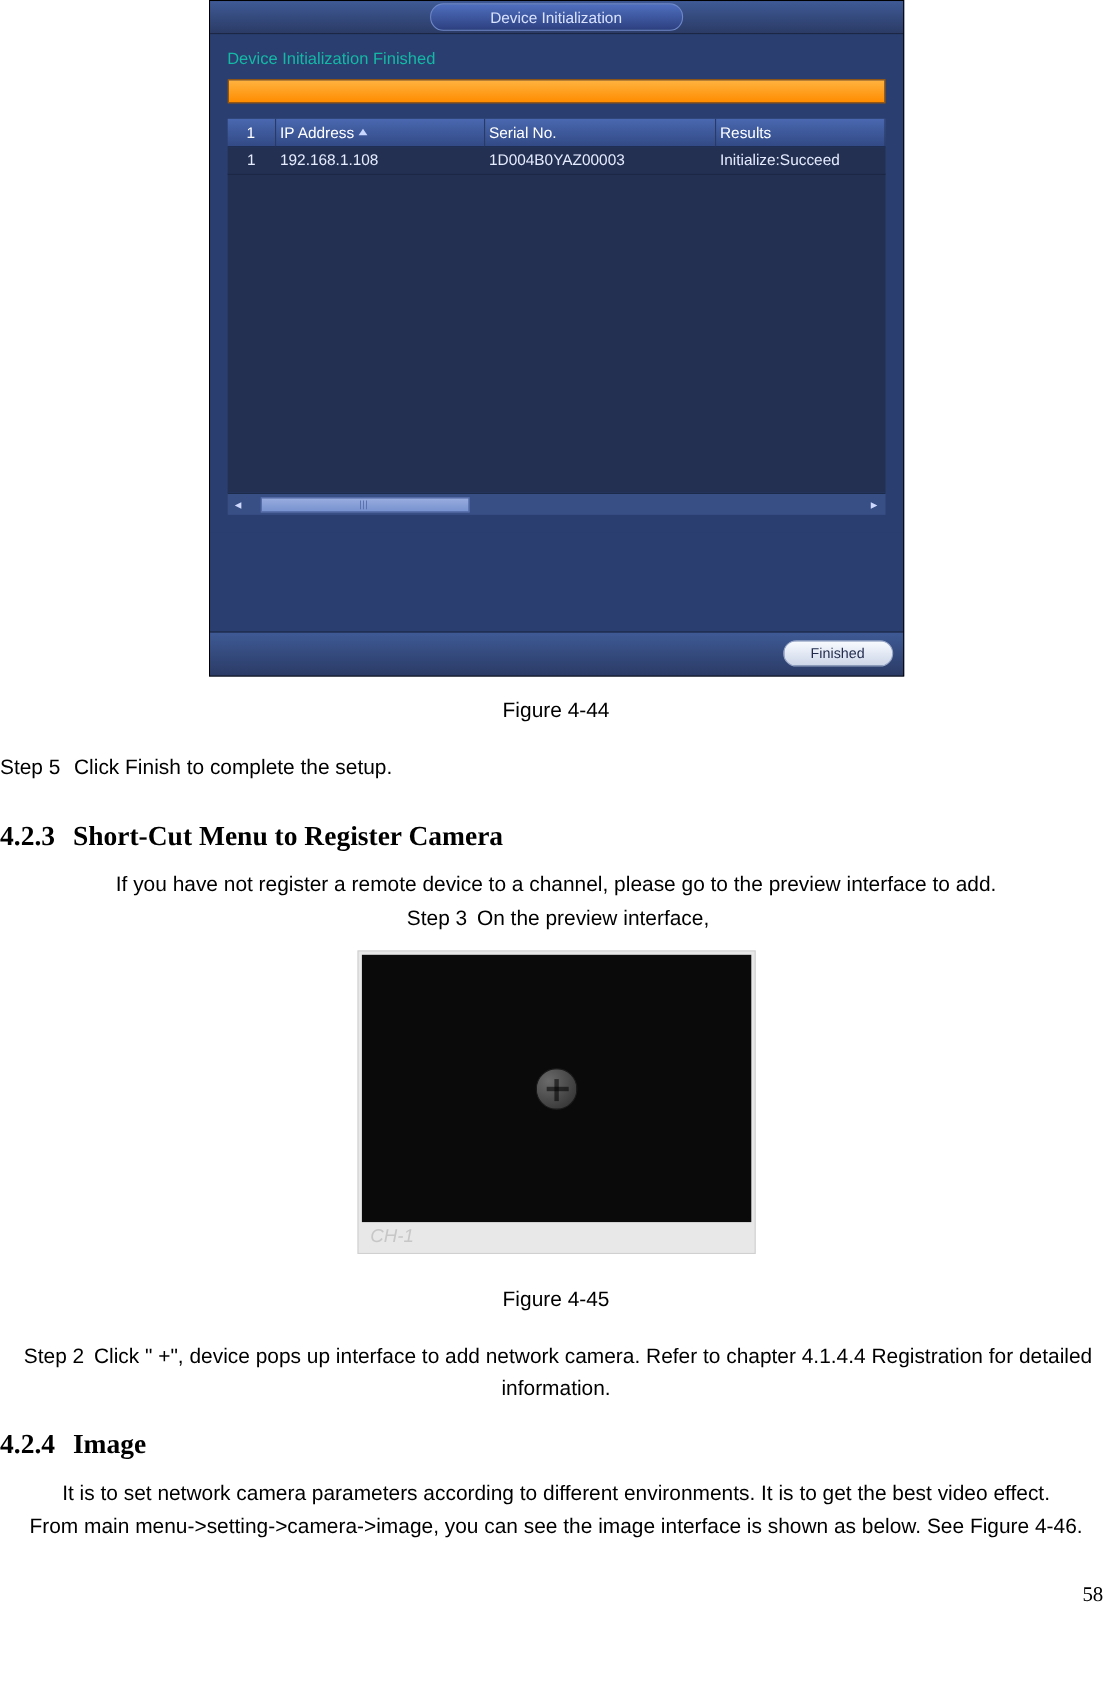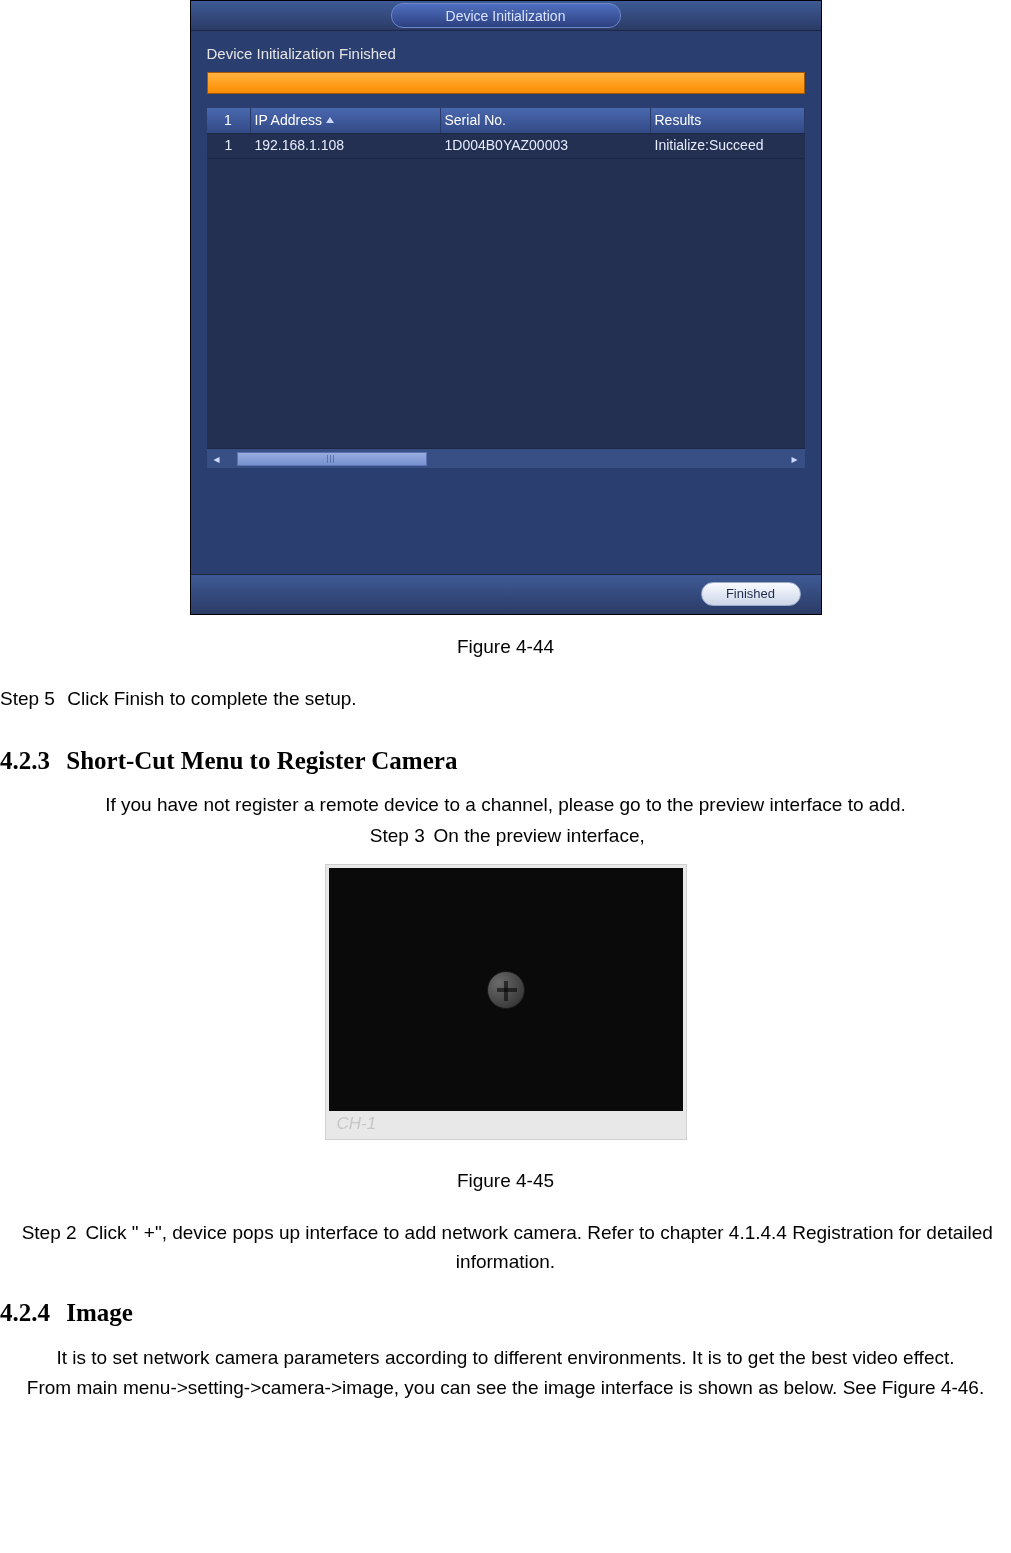--- a/index.html
+++ b/index.html
@@ -41,21 +41,21 @@
     font-size: 14px;
     text-align: center;
     line-height: 25px;
     border: 1px solid #6d87c8;
   }
   .dialog-body {
     background: #2a3f6f;
     padding: 12px 16px 16px 16px;
   }
   .progress-label {
-    color: #e5e5e5;
+    color: #14b8a6;
     font-size: 15px;
     margin-bottom: 6px;
   }
   .progress-bar {
     height: 22px;
     background: linear-gradient(#ffb340, #ff8c00);
     border: 1px solid #a55a00;
     margin-bottom: 14px;
   }
   .tbl-head {
@@ -122,21 +122,21 @@
   .dialog-bottom-gap {
     height: 90px;
     background: #2a3f6f;
   }
   .dialog-footer {
     height: 40px;
     background: linear-gradient(#3e5a95, #2b3b66);
     display: flex;
     align-items: center;
     justify-content: flex-end;
-    padding-right: 20px;
+    padding-right: 9px;
     border-top: 1px solid #1b2744;
   }
   .btn-finished {
     display: inline-block;
     width: 100px; height: 24px;
     border-radius: 12px;
     background: linear-gradient(#f8fbff, #cdd6e8);
     border: 1px solid #9aa8c8;
     color: #1f2a4c;
     font-size: 13px;
@@ -289,14 +289,15 @@
   </p>
 
   <div class="h3">
     <span class="secno">4.2.4</span>
     <span>Image</span>
   </div>
 
   <p class="para">It is to set network camera parameters according to different environments. It is to get the best video effect.</p>
   <p class="para">From main menu-&gt;setting-&gt;camera-&gt;image, you can see the image interface is shown as below. See Figure 4-46.</p>
 
+  <div class="page-num">58</div>
 
 </div>
 
 </body></html>

